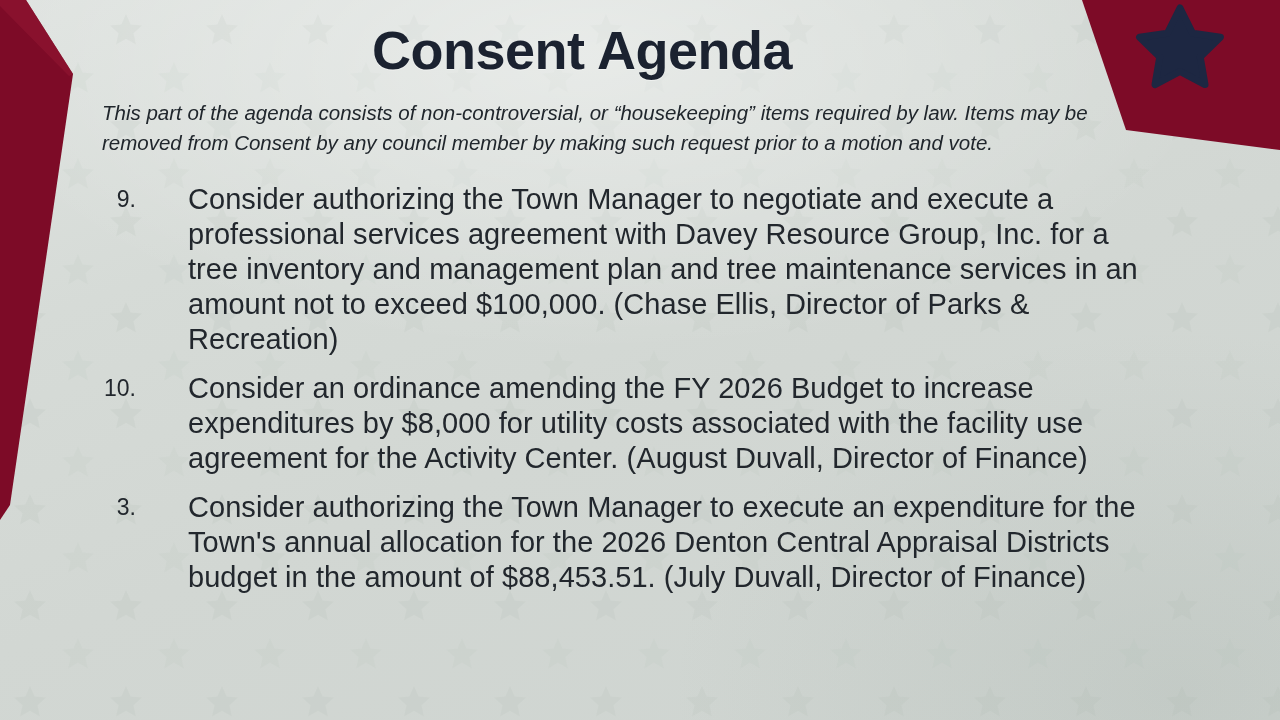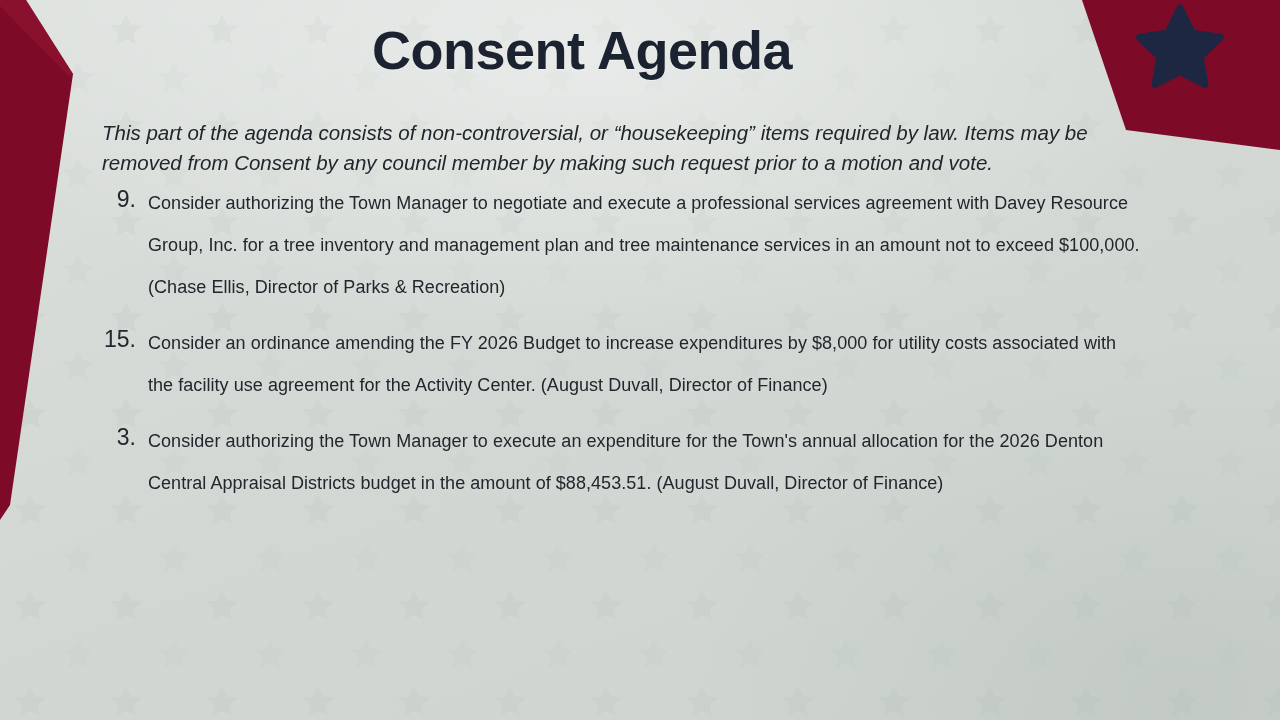--- a/index.html
+++ b/index.html
@@ -64,21 +64,20 @@
   #subtitle {
     position: absolute;
     top: 98px;
     left: 102px;
     width: 1032px;
     font-size: 20.5px;
     font-style: italic;
     line-height: 1.44;
     color: #20262c;
     text-align: left;
-    margin-top: 20px;
   }
 
   
   #agenda {
     position: absolute;
     top: 182px;
     left: 84px;
     width: 1060px;
   }
   .agenda-item {
@@ -91,26 +90,27 @@
     text-align: right;
     padding-right: 12px;
     font-size: 23px;
     line-height: 35px;
     color: #22272d;
     font-variant-numeric: oldstyle-nums;
     font-feature-settings: "onum" 1;
   }
   .agenda-text {
     flex: 1 1 auto;
-    font-size: 18px;
-    line-height: 42px;
+    font-size: 29px;
+    line-height: 35px;
     color: #22272d;
     font-variant-numeric: oldstyle-nums;
     font-feature-settings: "onum" 1;
     letter-spacing: .05px;
+    margin-left: 40px;
   }
 </style>
 </head>
 <body>
 
 <div id="slide">
 
   <div id="bg-base"></div>
 
   <svg id="bg-stars" width="1280" height="720" viewBox="0 0 1280 720" aria-hidden="true">
@@ -151,23 +151,23 @@
   <div id="subtitle">This part of the agenda consists of non-controversial, or “housekeeping” items required by law.  Items may be removed from Consent by any council member by making such request prior to a motion and vote.</div>
 
   <div id="agenda">
 
     <div class="agenda-item">
       <div class="agenda-num">9.</div>
       <div class="agenda-text">Consider authorizing the Town Manager to negotiate and execute a professional services agreement with Davey Resource Group, Inc. for a tree inventory and management plan and tree maintenance services in an amount not to exceed $100,000. (Chase Ellis, Director of Parks &amp; Recreation)</div>
     </div>
 
     <div class="agenda-item">
-      <div class="agenda-num">15.</div>
+      <div class="agenda-num">10.</div>
       <div class="agenda-text">Consider an ordinance amending the FY 2026 Budget to increase expenditures by $8,000 for utility costs associated with the facility use agreement for the Activity Center. (August Duvall, Director of Finance)</div>
     </div>
 
     <div class="agenda-item">
       <div class="agenda-num">3.</div>
-      <div class="agenda-text">Consider authorizing the Town Manager to execute an expenditure for the Town's annual allocation for the 2026 Denton Central Appraisal Districts budget in the amount of $88,453.51. (August Duvall, Director of Finance)</div>
+      <div class="agenda-text">Consider authorizing the Town Manager to execute an expenditure for the Town's annual allocation for the 2026 Denton Central Appraisal Districts budget in the amount of $88,453.51. (July Duvall, Director of Finance)</div>
     </div>
 
   </div>
 </div>
 
 </body></html>

